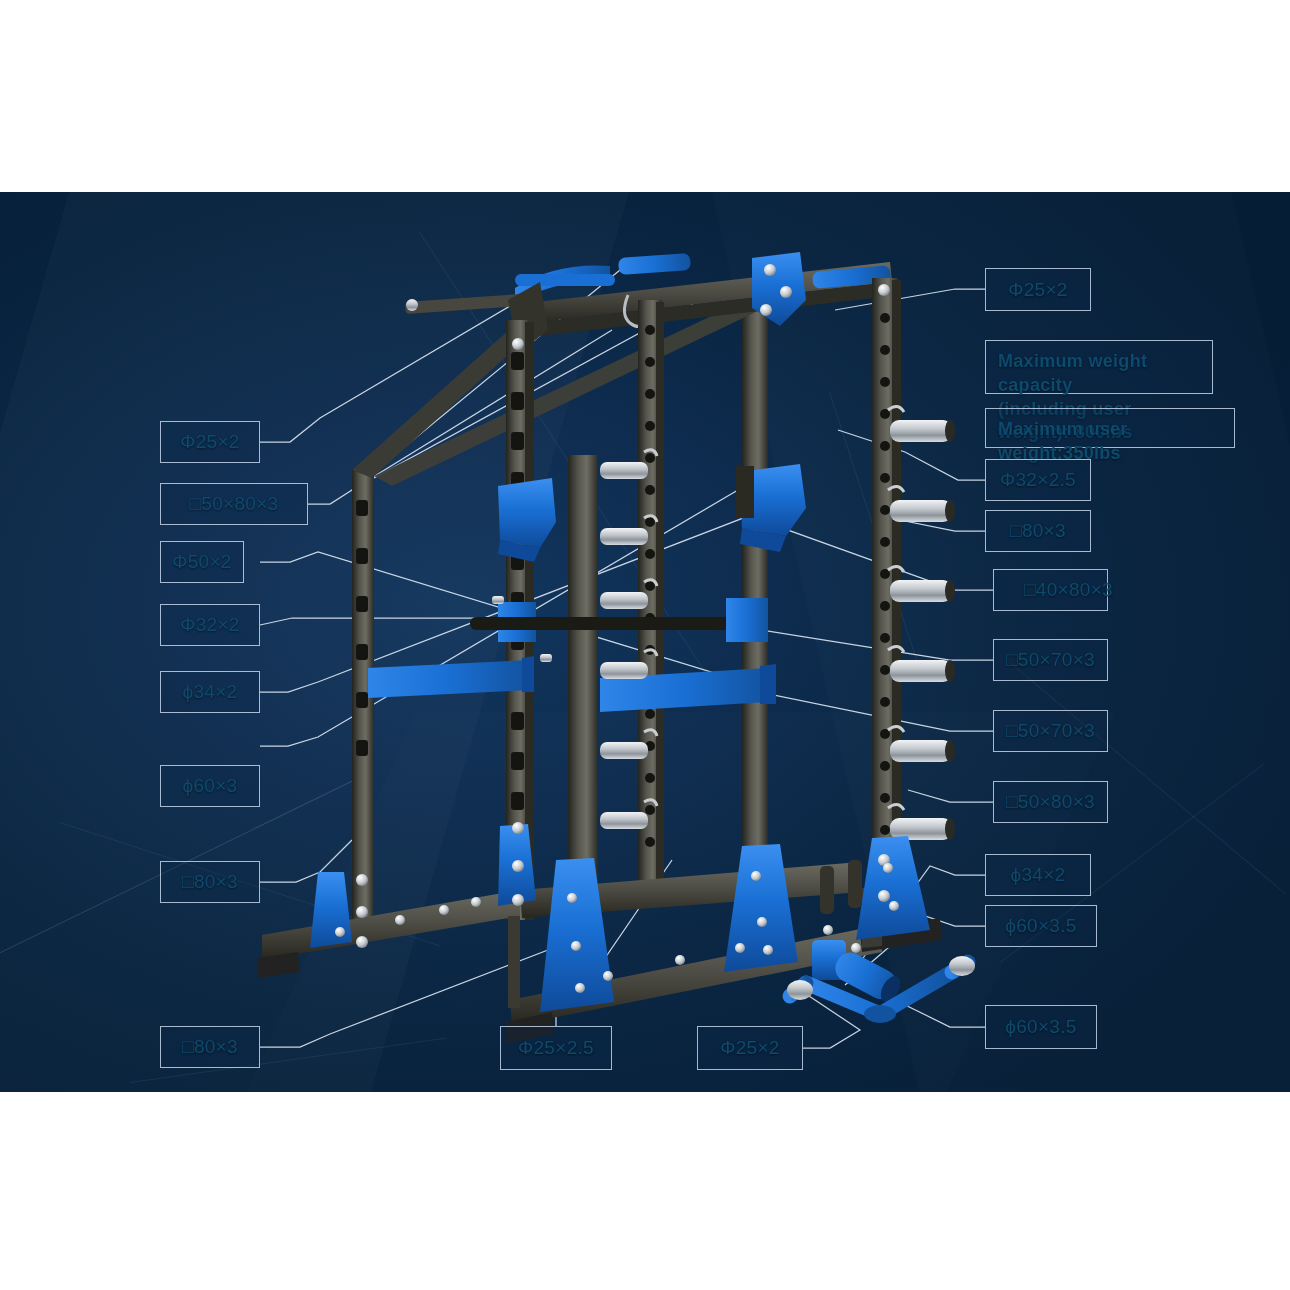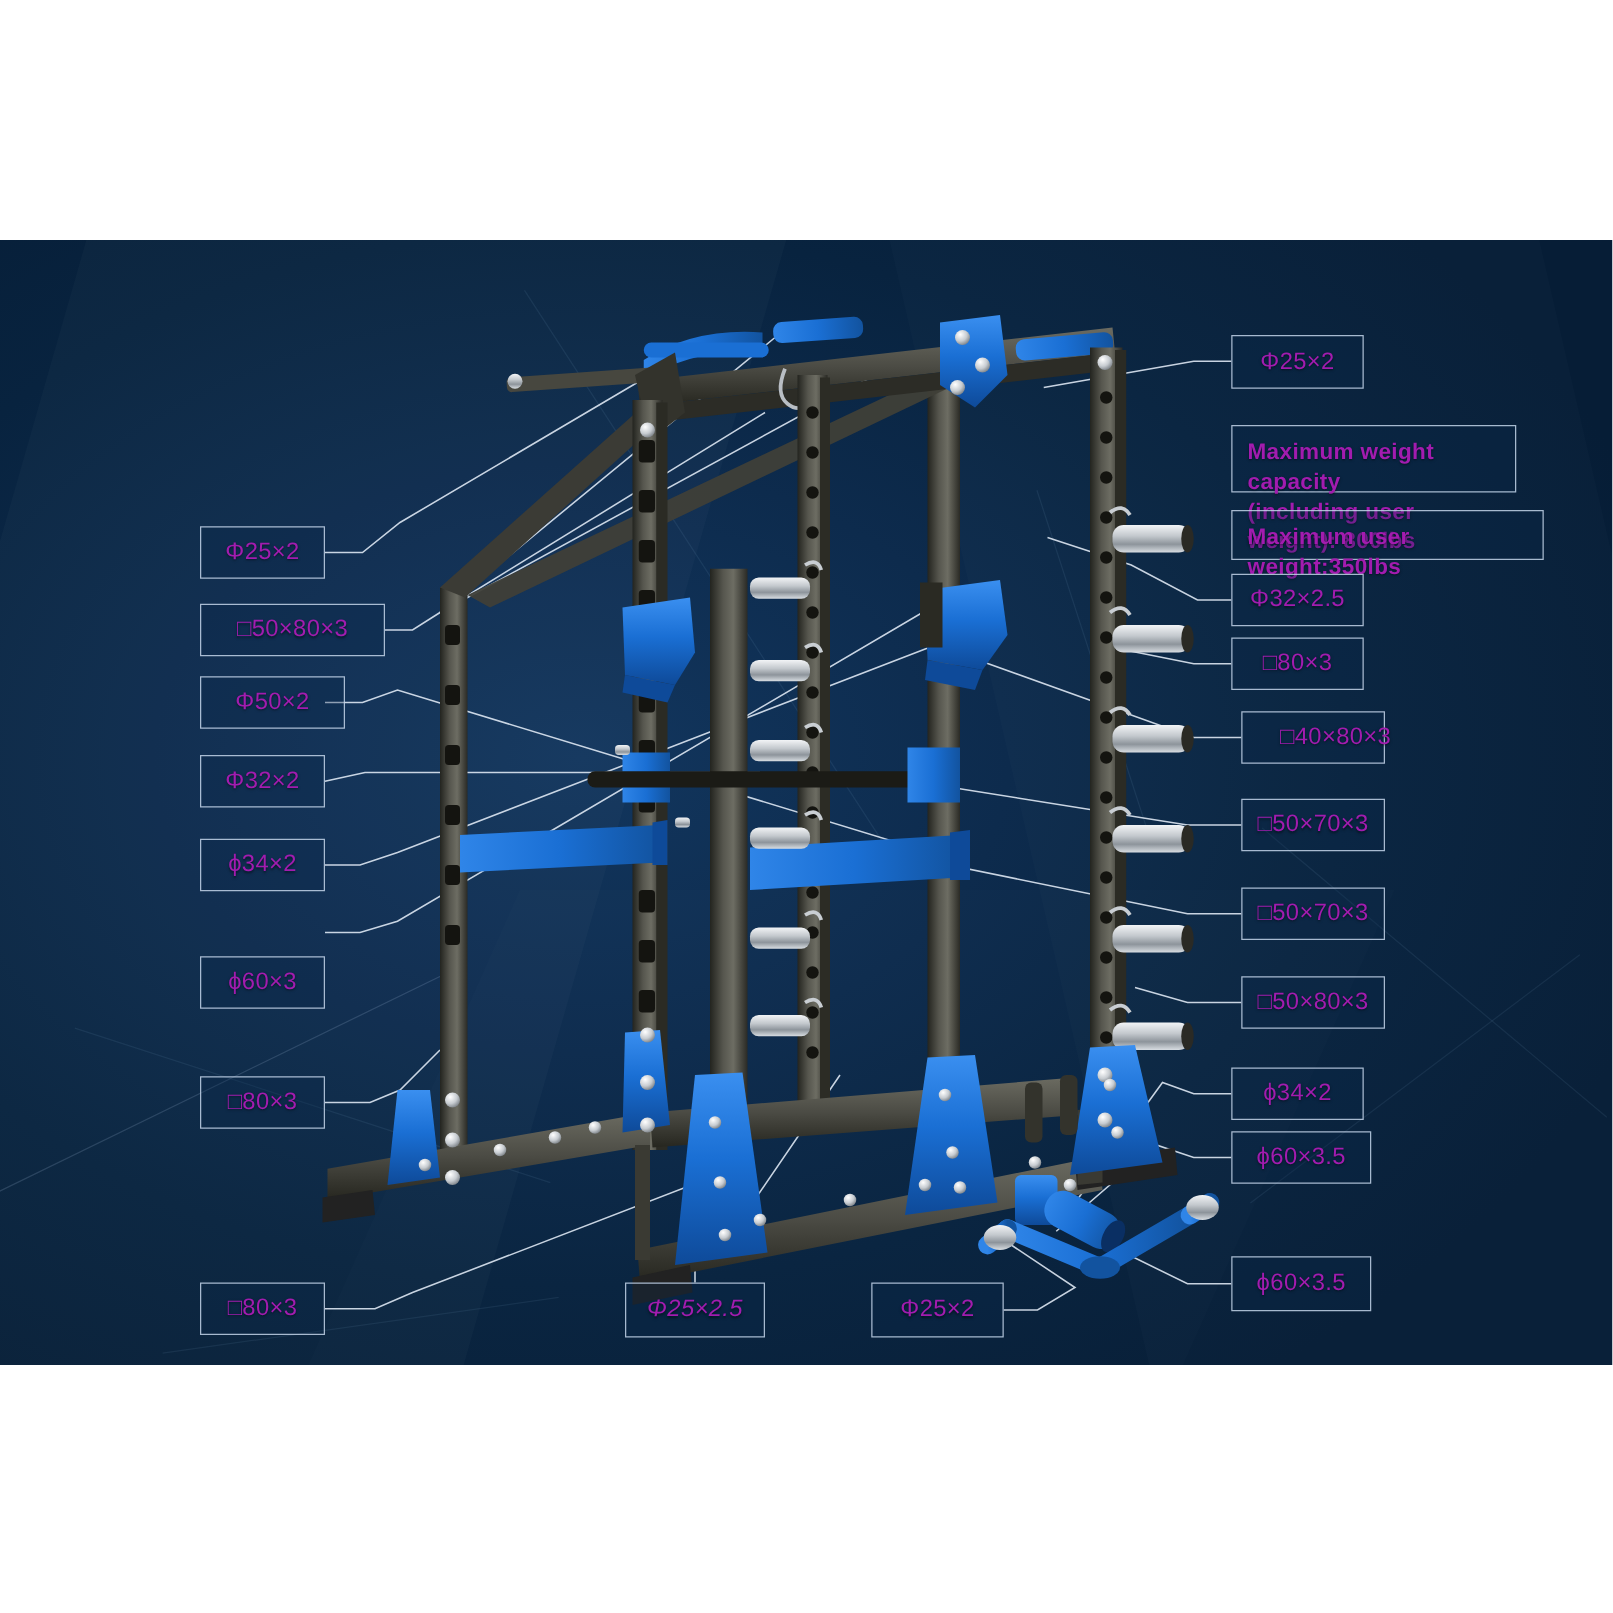--- a/index.html
+++ b/index.html
@@ -16,21 +16,21 @@
   }
   .poly{position:absolute;background:rgba(255,255,255,.022);}
   .hair{position:absolute;height:1px;background:rgba(190,215,245,.17);transform-origin:0 0;}
   .hair.dim{background:rgba(160,195,235,.09);}
 
   
   .cbox{
     position:absolute;box-sizing:border-box;
     border:1px solid rgba(208,224,244,.80);
     background:rgba(10,40,72,.30);
-    color:#a21caf;
+    color:#0c4a6e;
     display:flex;align-items:center;
     font-size:19px;letter-spacing:.3px;
     white-space:nowrap;
     text-shadow:0 1px 2px rgba(0,0,0,.5);
   }
   .cbox.center{justify-content:center;}
   .cbox.multi{display:block;padding:9px 12px 0 12px;font-size:18px;line-height:1.32;white-space:normal;font-weight:600;}
   .cbox.multi span{display:block;}
 
   
@@ -406,23 +406,23 @@
       <div class="cbox center" style="left: 985px; top: 510px; width: 106px; height: 42px;">□80×3</div>
       <div class="cbox center" style="left: 993px; top: 569px; width: 115px; height: 42px; padding-left: 36px;">□40×80×3</div>
       <div class="cbox center" style="left: 993px; top: 639px; width: 115px; height: 42px;">□50×70×3</div>
       <div class="cbox center" style="left: 993px; top: 710px; width: 115px; height: 42px;">□50×70×3</div>
       <div class="cbox center" style="left: 993px; top: 781px; width: 115px; height: 42px;">□50×80×3</div>
       <div class="cbox center" style="left: 985px; top: 854px; width: 106px; height: 42px;">ϕ34×2</div>
       <div class="cbox center" style="left: 985px; top: 905px; width: 112px; height: 42px;">ϕ60×3.5</div>
       <div class="cbox center" style="left: 985px; top: 1005px; width: 112px; height: 44px;">ϕ60×3.5</div>
       <div class="cbox center" style="left: 160px; top: 421px; width: 100px; height: 42px;">Φ25×2</div>
       <div class="cbox center" style="left: 160px; top: 483px; width: 148px; height: 42px;">□50×80×3</div>
-      <div class="cbox center" style="left: 160px; top: 541px; width: 116px; height: 42px;">Φ50×2</div>
+      <div class="cbox center" style="left: 160px; top: 541px; width: 84px; height: 42px;">Φ50×2</div>
       <div class="cbox center" style="left: 160px; top: 604px; width: 100px; height: 42px;">Φ32×2</div>
       <div class="cbox center" style="left: 160px; top: 671px; width: 100px; height: 42px;">ϕ34×2</div>
       <div class="cbox center" style="left: 160px; top: 725px; width: 100px; height: 42px; margin-top: 40px;">ϕ60×3</div>
       <div class="cbox center" style="left: 160px; top: 861px; width: 100px; height: 42px;">□80×3</div>
       <div class="cbox center" style="left: 160px; top: 1026px; width: 100px; height: 42px;">□80×3</div>
-      <div class="cbox center" style="left: 500px; top: 1026px; width: 112px; height: 44px; font-style: italic;">Φ25×2.5</div>
+      <div class="cbox center" style="left: 500px; top: 1026px; width: 112px; height: 44px;">Φ25×2.5</div>
       <div class="cbox center" style="left: 697px; top: 1026px; width: 106px; height: 44px;">Φ25×2</div>
     </div>
 
 </div>
 
 </body></html>

